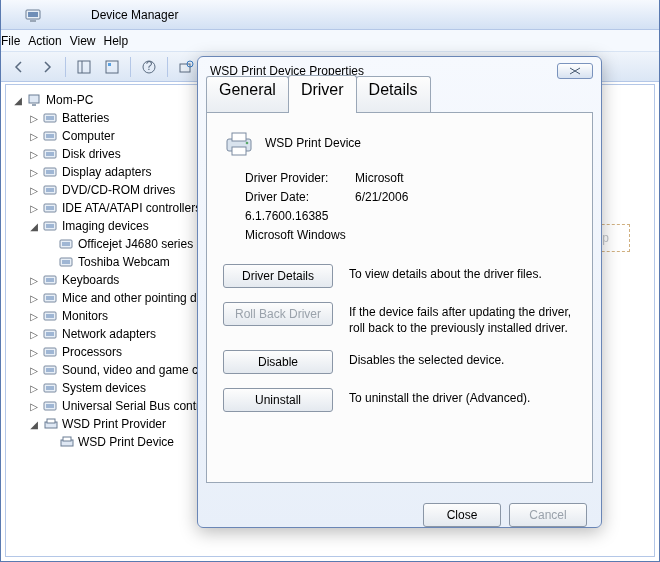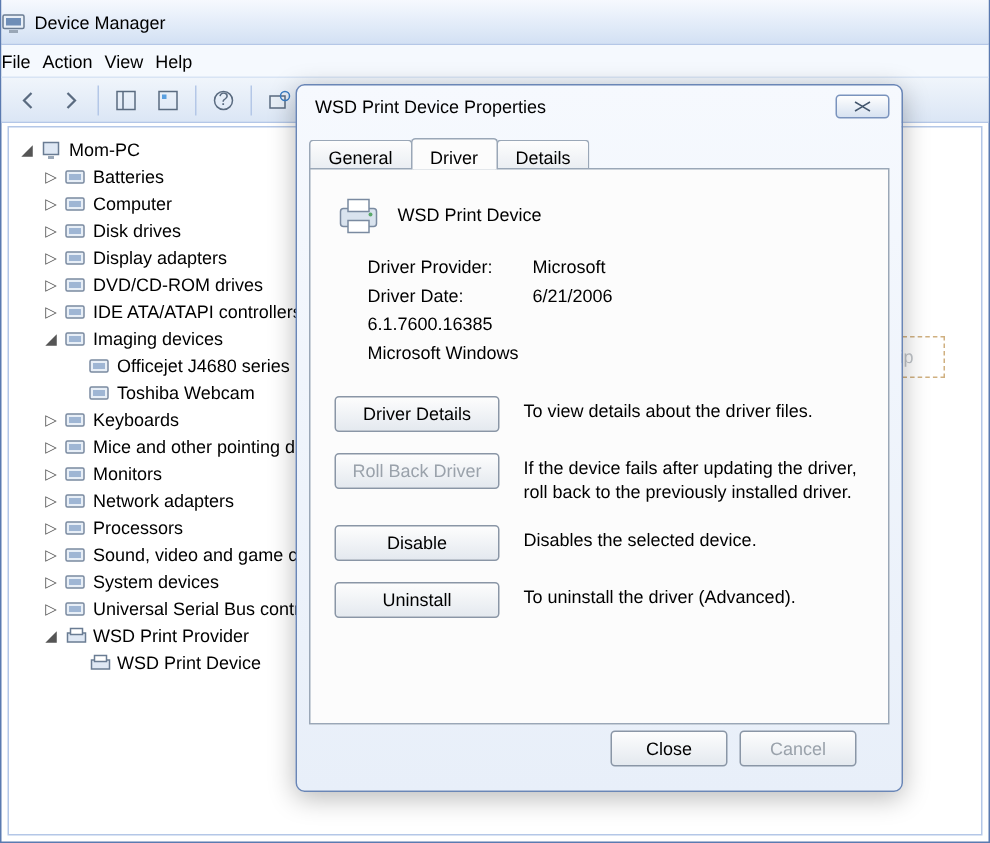--- a/index.html
+++ b/index.html
@@ -1,19 +1,19 @@
 <!DOCTYPE html>
 <html><head>
 <meta charset="utf-8">
 <style>
 * { box-sizing: border-box; margin: 0; padding: 0; font-family: "Segoe UI", Tahoma, sans-serif; font-size: 12px; }
 html, body { width: 660px; height: 562px; background: #dfe8f6; overflow: hidden; }
 
 .mainwin { position: absolute; left: 0; top: 0; width: 660px; height: 562px; background: #fff; border: 1px solid #5a7ab0; border-top: none;}
-.titlebar { height: 30px; background: linear-gradient(#f6f9fe,#d3e1f4); border-bottom: 1px solid #b4c7e7; display:flex; align-items:center; padding-left:0; font-size:13px;}
+.titlebar { height: 30px; background: linear-gradient(#f6f9fe,#d3e1f4); border-bottom: 1px solid #b4c7e7; display:flex; align-items:center; padding-left:24px; font-size:13px;gap:44px;}
 .titlebar .glyph{width:16px;height:16px;margin-right:6px;display:inline-flex;align-items:center;justify-content:center;}
 .menubar { height:22px; display:flex; align-items:center; padding-left:0; gap:8px; background:#f5f9fe; border-bottom:1px solid #d8e4f4;}
 .menuitem{cursor:default;}
 .toolbar{height:30px;background:linear-gradient(#f0f5fb,#dbe6f5);border-bottom:1px solid #b4c7e7;display:flex;align-items:center;gap:4px;padding-left:6px;}
 .tbtn{width:24px;height:24px;border:1px solid transparent;display:flex;align-items:center;justify-content:center;border-radius:2px;}
 .tbtn svg{width:16px;height:16px;}
 .sep{width:1px;height:20px;background:#b4c7e7;margin:0 2px;}
 
 .content{position:absolute;left:4px;top:84px;right:4px;bottom:4px;border:1px solid #b4c7e7;background:#fff;overflow:auto;}
 .tree{padding:6px 4px;user-select:none;}
@@ -22,33 +22,33 @@
 .ticon{width:18px;height:16px;display:inline-flex;align-items:center;justify-content:center;}
 .tlabel{padding-left:2px;}
 
 
 .dlg{position:absolute;left:197px;top:56px;width:405px;height:472px;background:linear-gradient(#f6f9fe,#e8eff9);border:1px solid #6a86b6;border-radius:6px;box-shadow:0 4px 18px rgba(0,0,0,.28);}
 .dlgtitle{height:28px;display:flex;align-items:center;padding:0 8px 0 12px;font-size:13px;}
 .dlgtitle .spacer{flex:1;}
 .dlgclose{width:36px;height:16px;border:1px solid #7a93bd;border-radius:3px;background:linear-gradient(#fefefe,#d7e2f1);display:flex;align-items:center;justify-content:center;font-family:Arial;}
 .dlgbody{position:absolute;left:8px;right:8px;top:32px;bottom:44px;}
 .tabs{display:flex;align-items:flex-end;height:24px;position:relative;}
-.tab{padding:4px 12px 1px;border:1px solid #9aa7b7;border-bottom:none;background:linear-gradient(#fdfdfd,#e9edf2);border-radius:3px 3px 0 0;margin-right:-1px;font-size:12px;cursor:default;}
+.tab{padding:4px 12px 14px;border:1px solid #9aa7b7;border-bottom:none;background:linear-gradient(#fdfdfd,#e9edf2);border-radius:3px 3px 0 0;margin-right:-1px;font-size:16px;cursor:default;}
 .tab.active{background:#fcfcfc;position:relative;z-index:2;padding-top:5px;}
 .tabpage{position:absolute;left:0;right:0;top:23px;bottom:0;border:1px solid #9aa7b7;background:#fcfcfc;padding:14px 16px;}
 .devrow{display:flex;align-items:center;gap:10px;margin-bottom:12px;}
 .printer-ic{width:32px;height:32px;}
 .kv{display:flex;margin:5px 0 5px 22px;}
 .kv .k{width:110px;}
 .actions{margin-top:22px;}
 .actrow{display:flex;align-items:flex-start;gap:16px;margin-bottom:14px;}
 .btn{width:110px;height:24px;background:linear-gradient(#fdfdfd,#e4e9ef);border:1px solid #8a96a6;border-radius:3px;font-size:12px;cursor:default;}
 .btn:disabled{color:#9aa2ab;}
 .actdesc{flex:1;padding-top:3px;line-height:1.3;}
-.dlgfooter{position:absolute;left:0;right:16px;bottom:0;height:40px;display:flex;align-items:flex-start;justify-content:flex-end;gap:8px;padding-right:14px;}
+.dlgfooter{position:absolute;left:0;right:0;bottom:0;height:40px;display:flex;align-items:flex-end;justify-content:flex-end;gap:8px;padding-right:14px;}
 .fbtn{width:78px;height:24px;background:linear-gradient(#fdfdfd,#e4e9ef);border:1px solid #8a96a6;border-radius:3px;}
 .fbtn.disabled{color:#9aa2ab;}
 .snip{position:absolute;left:480px;top:224px;width:150px;height:28px;border:1px dashed #d0b080;background:rgba(255,255,255,.4);display:flex;align-items:center;justify-content:center;color:#c0c4c9;font-size:11px;gap:8px;}
 .snip .dot{width:8px;height:8px;border:1px solid #d0b080;border-radius:50%;}
 </style>
 </head>
 <body>
 
 <div class="mainwin">
   <div class="titlebar">

